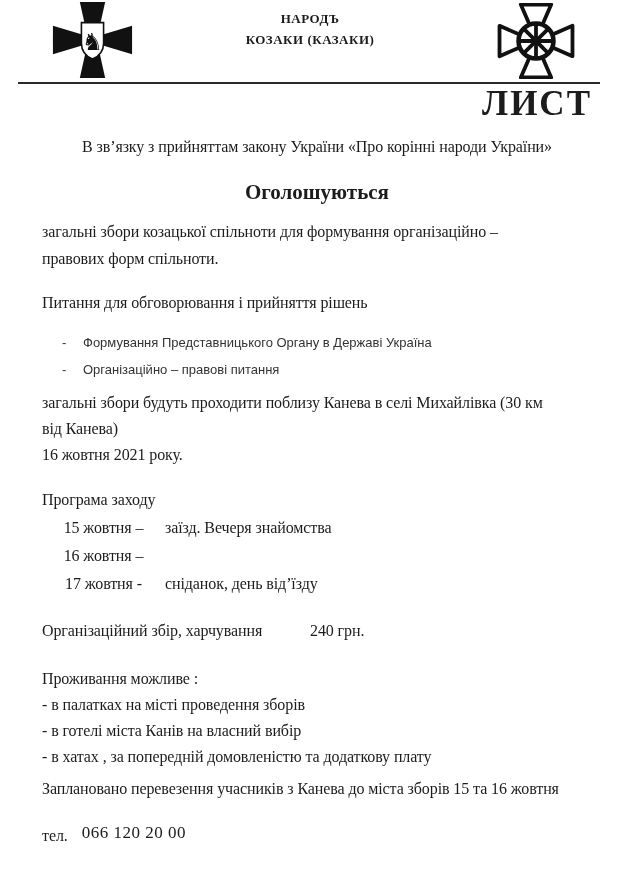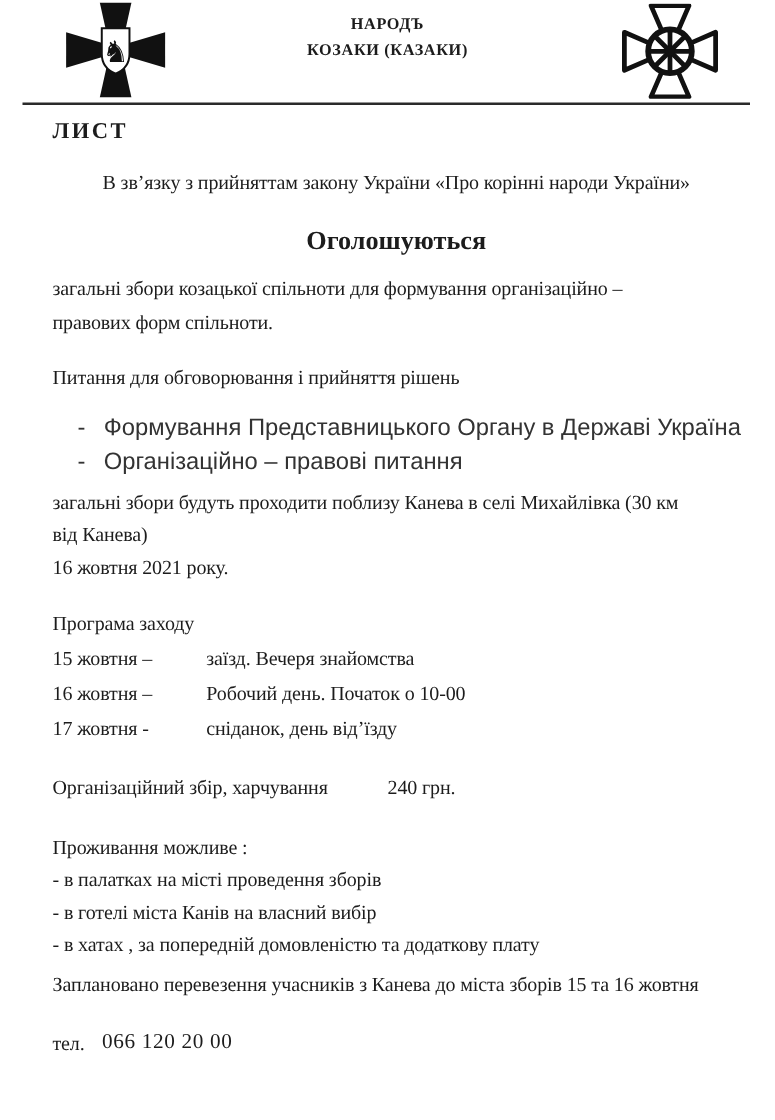--- a/index.html
+++ b/index.html
@@ -26,50 +26,50 @@
     letter-spacing: 0.5px;
   }
   .divider {
     position: absolute; top: 82px; left: 18px;
     width: 582px; height: 2px; background: #2a2a2a;
   }
   
   .content { position: absolute; top: 0; left: 0; right: 0; padding: 0 28px 0 42px; }
   .list-title {
     margin: 88px 0 0 0;
-    text-align: left;
-    font-size: 18px; line-height: 32px; font-weight: bold;
+    text-align: right;
+    font-size: 35px; line-height: 32px; font-weight: bold;
     letter-spacing: 2px;
   }
   .intro {
     margin-top: 13px;
     text-align: center;
     font-size: 16px; line-height: 22px;
   }
   .announce-heading {
     margin-top: 18px;
     text-align: center;
     font-size: 21px; line-height: 28px; font-weight: bold;
   }
   .styled { font-size: 16px; line-height: 27px; letter-spacing: -0.1px; white-space: nowrap; }
   .body-par { margin-top: 12px; }
   .q-heading { margin-top: 21px; line-height: 20px; }
   .q-list {
     margin: 16px 0 0 20px; padding: 0;
     list-style: none;
     font-family: "Liberation Sans", sans-serif;
-    font-size: 19px; line-height: 27px;
+    font-size: 13px; line-height: 27px;
     color: #333;
   }
   .q-list li { position: relative; padding-left: 21px; white-space: nowrap; }
   .q-list li::before { content: "-"; position: absolute; left: 0; top: 0; }
   .location-par { margin-top: 7px; line-height: 26px; }
   .program-heading { margin-top: 22px; line-height: 20px; }
   .schedule { margin-top: 4px; }
-  .schedule-row { display: flex; line-height: 28px; }
+  .schedule-row { display: flex; line-height: 28px; text-align: center; }
   .schedule-date { width: 123px; flex: 0 0 123px; }
   .fee-row { display: flex; margin-top: 19px; line-height: 27px; }
   .fee-label { width: 268px; flex: 0 0 268px; }
   .acc-heading { margin-top: 22px; line-height: 26px; }
   .acc-item { line-height: 26px; }
   .transfer { margin-top: 6px; line-height: 26px; }
   .phone-row { display: flex; margin-top: 20px; line-height: 22px; font-size: 17px; }
   .phone-number { margin-left: 14px; letter-spacing: 0.5px; }
 </style>
 </head>
@@ -145,21 +145,20 @@
 
     <div class="program-heading styled">Програма заходу</div>
 
     <div class="schedule styled">
       <div class="schedule-row">
         <span class="schedule-date">15 жовтня –</span>
         <span class="schedule-desc">заїзд. Вечеря знайомства</span>
       </div>
       <div class="schedule-row">
         <span class="schedule-date">16 жовтня –</span>
-        <span class="schedule-desc">Робочий день. Початок о 10-00</span>
       </div>
       <div class="schedule-row">
         <span class="schedule-date">17 жовтня -</span>
         <span class="schedule-desc">сніданок, день від’їзду</span>
       </div>
     </div>
 
     <div class="fee-row styled">
       <span class="fee-label">Організаційний збір, харчування</span>
       <span class="fee-amount">240 грн.</span>

